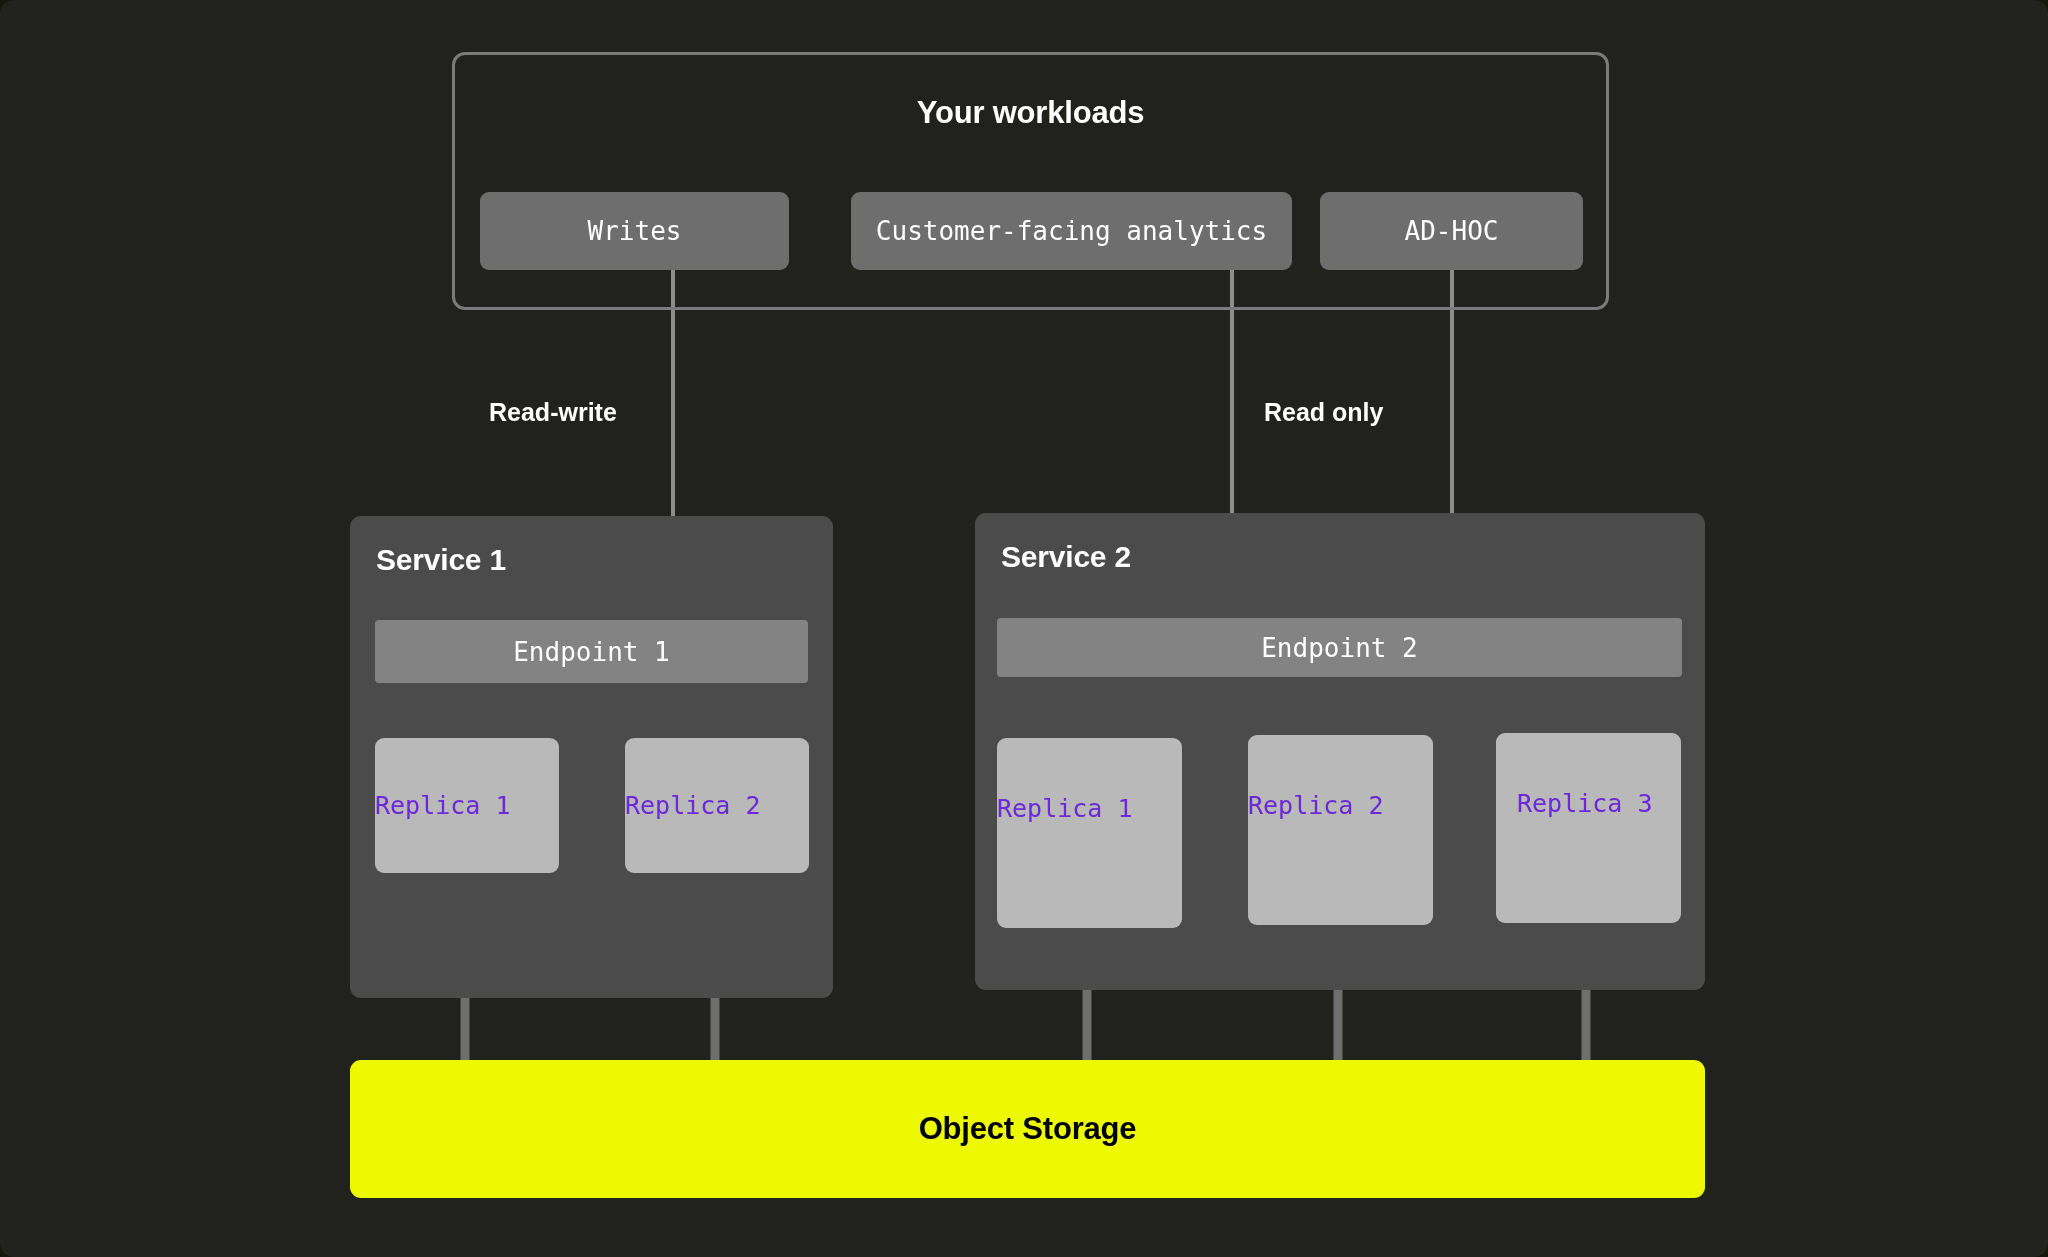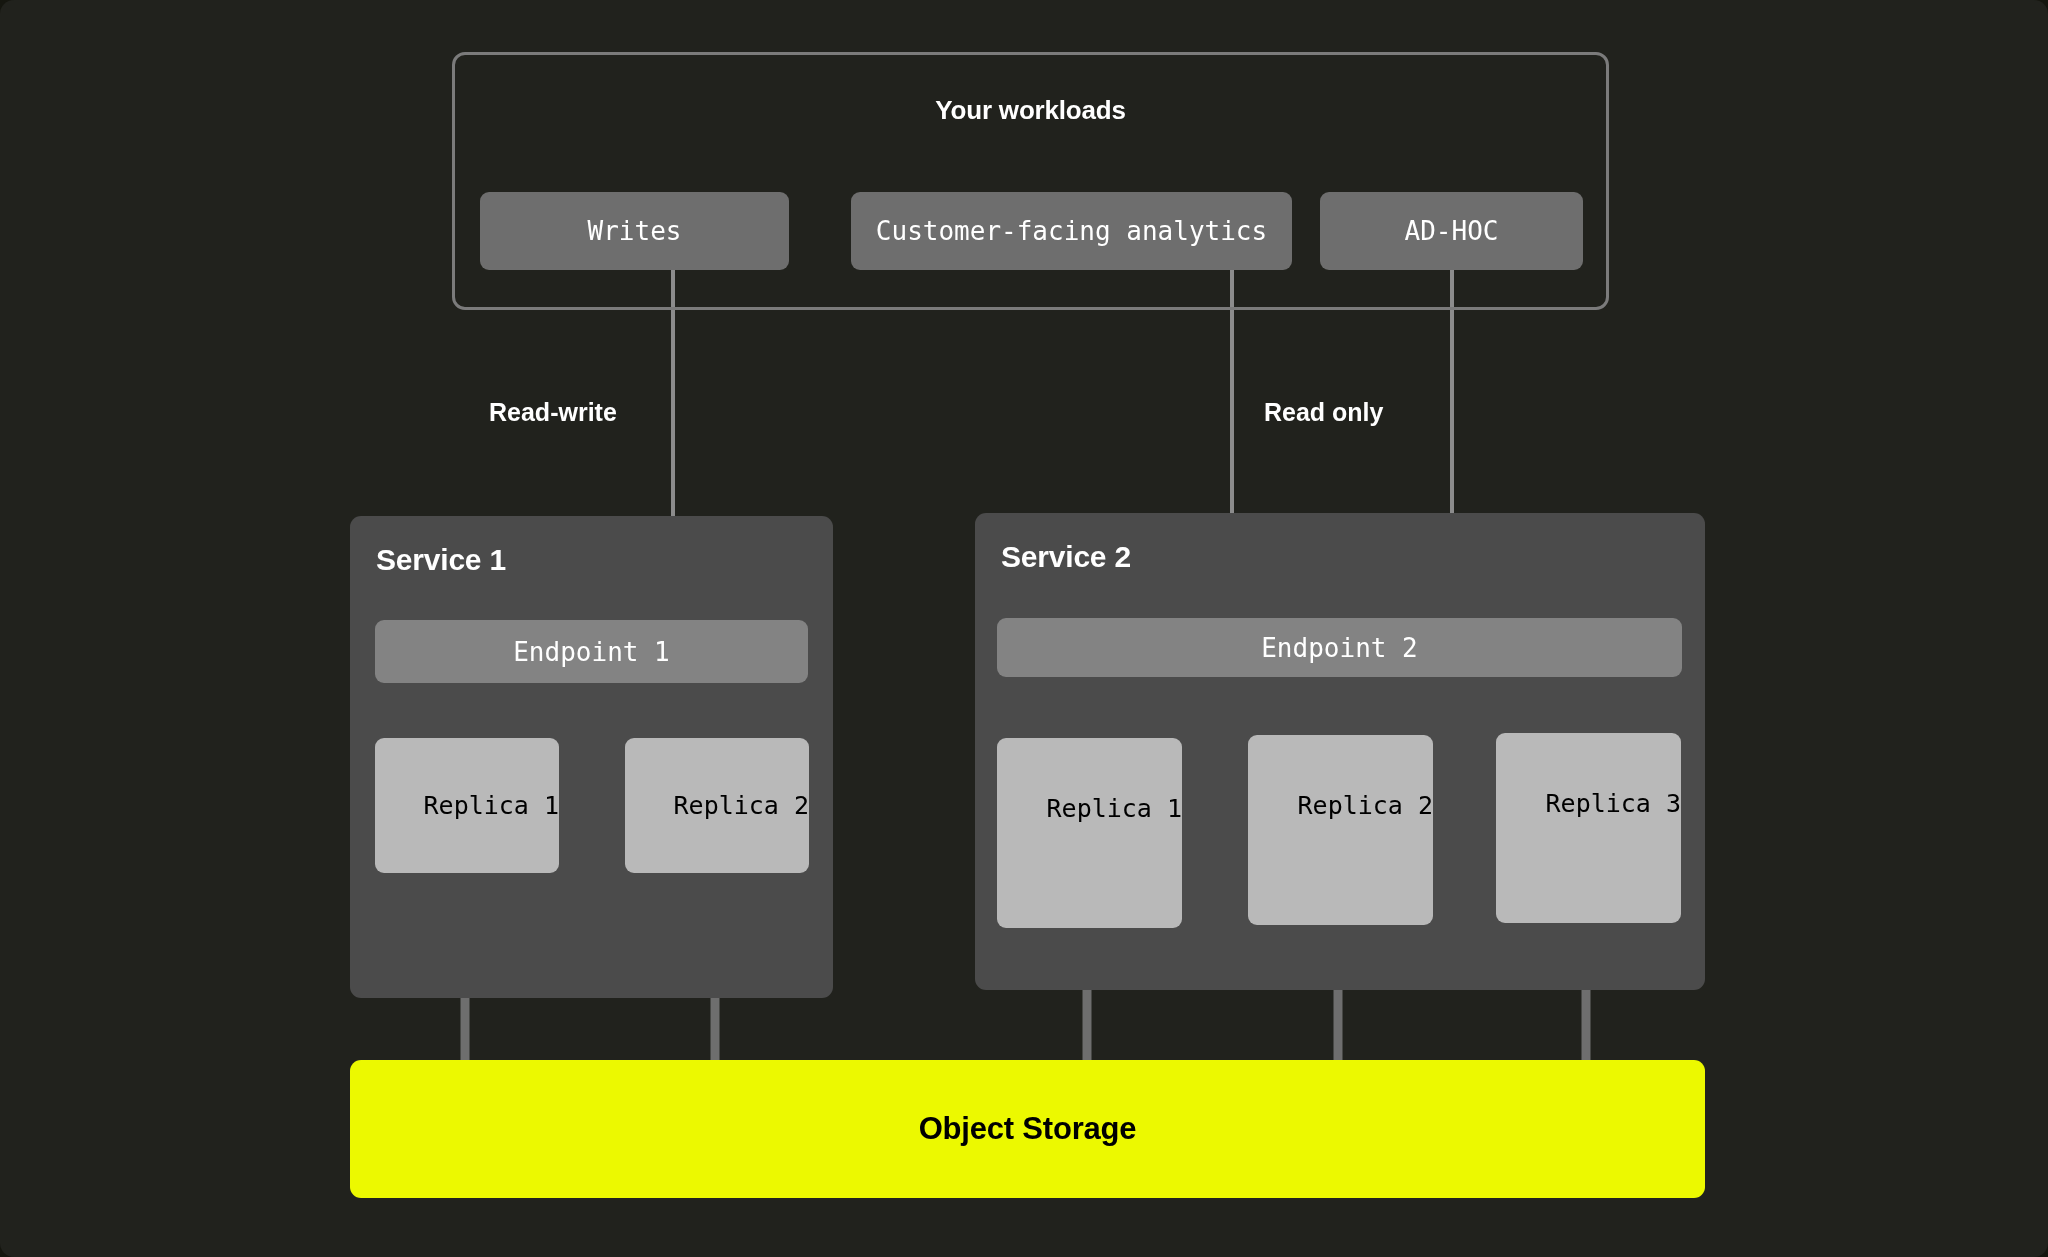--- a/index.html
+++ b/index.html
@@ -38,21 +38,21 @@
     border-radius: 13px;
     background: transparent;
     z-index: 2;
   }
   .workloads-title {
     position: absolute;
     left: 0; right: 0;
     top: 40px;
     text-align: center;
     color: #ffffff;
-    font-size: 26px;
+    font-size: 31px;
     font-weight: bold;
     letter-spacing: -0.2px;
   }
 
   
   .pill {
     background: #6e6e6e;
     border-radius: 9px;
     color: #ffffff;
     font-family: "DejaVu Sans Mono", "Liberation Mono", monospace;
@@ -92,42 +92,42 @@
     left: 26px; top: 27px;
     color: #ffffff;
     font-size: 30px;
     font-weight: bold;
     letter-spacing: -0.2px;
   }
 
   
   .endpoint-bar {
     background: #838383;
-    border-radius: 9px;
+    border-radius: 4px;
     color: #ffffff;
     font-family: "DejaVu Sans Mono", "Liberation Mono", monospace;
     font-size: 26px;
     display: flex;
     align-items: center;
     justify-content: center;
     z-index: 4;
   }
   #endpoint-1 { left: 375px; top: 620px; width: 433px; height: 63px; }
   #endpoint-2 { left: 997px; top: 618px; width: 685px; height: 59px; align-items: center; }
 
   
   .replica {
     background: #b9b9b9;
     border-radius: 9px;
-    color: #000000;
+    color: #6d28d9;
     font-family: "DejaVu Sans Mono", "Liberation Mono", monospace;
     font-size: 25px;
     display: flex;
     align-items: center;
-    justify-content: flex-end;
+    justify-content: flex-start;
     z-index: 4;
   }
   
   #s1-replica-1 { left: 375px; top: 738px; width: 184px; height: 135px; }
   #s1-replica-2 { left: 625px; top: 738px; width: 184px; height: 135px; }
 
   
   .replica-tall {
     align-items: flex-start;
     padding-top: 56px;

